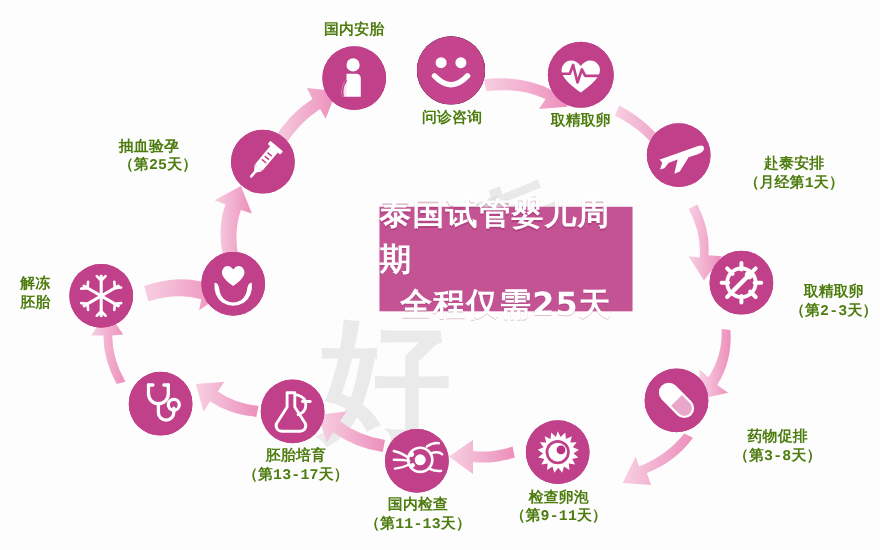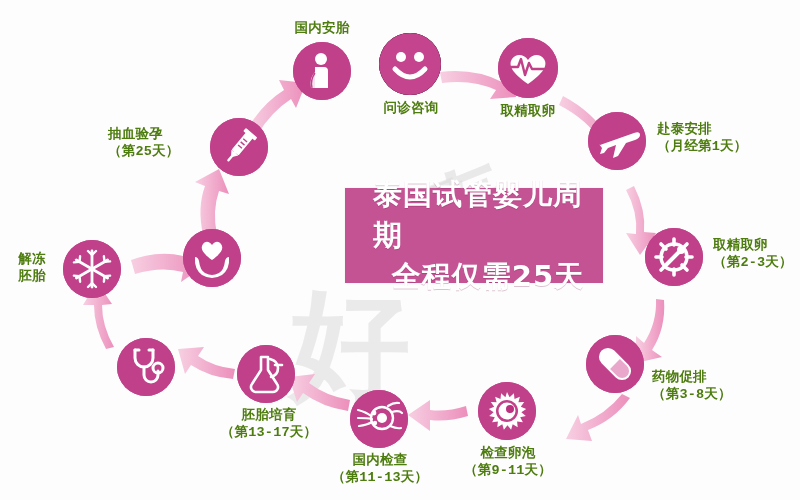--- a/index.html
+++ b/index.html
@@ -45,31 +45,30 @@
     color:#4d7c0f;
     font-size:13.5px;
     line-height:17px;
     font-weight:bold;
     white-space:nowrap;
     letter-spacing:.2px;
     font-family:Liberation Mono, monospace;
   }
   .lbl.c{text-align:center;}
   .lbl.r{text-align:left;}
-  .lbl.l{text-align:left;}
+  .lbl.l{text-align:center;margin-top:21px;}
 
   
   #banner{
     position:absolute;z-index:6;
     left:345px;top:188px;width:230px;height:95px;
     background:#c45394;
     display:flex;flex-direction:column;
     align-items:center;justify-content:center;
     box-shadow:0 0 0 1px rgba(0,0,0,.02);
-    padding-left:28px;
   }
   #banner div{
     color:#ffffff;font-weight:bold;
     font-size:29px;line-height:41px;
     letter-spacing:1px;
     text-shadow:0 1px 0 rgba(120,20,80,.25);
   }
 </style>
 </head>
 <body>

